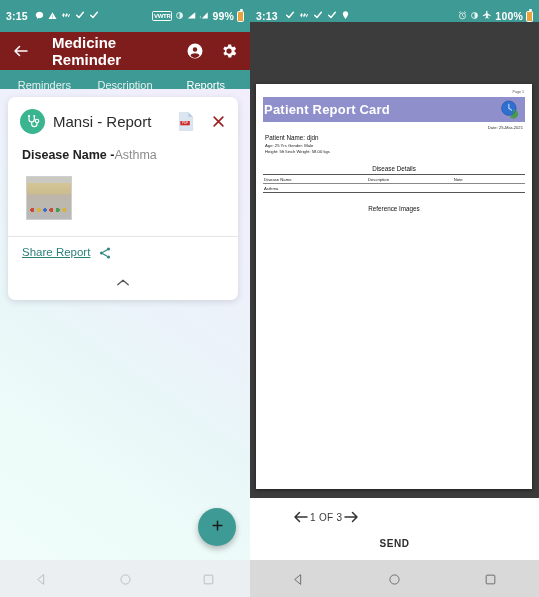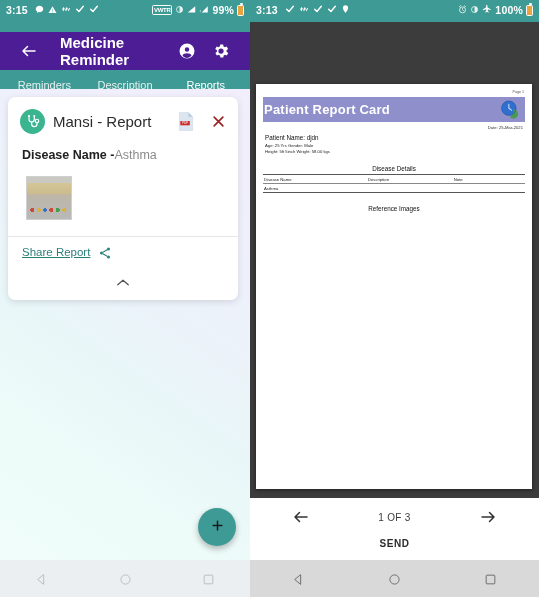--- a/index.html
+++ b/index.html
@@ -11,21 +11,21 @@
     overflow:hidden;
   }
 
   
   .phone { position:relative; height:597px; overflow:hidden; }
   #phone-left  { width:270px; background:#eef3f8; }
   #phone-right { width:312px; background:#3c3c3c; }
 
   
   .statusbar {
-    height:22px; display:flex; align-items:flex-end;
+    height:22px; display:flex; align-items:center;
     padding:16px 6px; font-size:10.5px; font-weight:bold;
     letter-spacing:.2px;
   }
   .statusbar.teal { background:#3d9a94; color:#ffffff; }
   .sb-left  { display:flex; align-items:center; gap:4px; }
   .sb-right { display:flex; align-items:center; gap:3px; margin-left:auto; }
   .sb-ico { font-size:10px; line-height:1; display:inline-block; }
   .sb-time { margin-right:3px; }
   .vwtr {
     border:1.3px solid #fff; border-radius:1.5px;
@@ -36,22 +36,22 @@
     width:7px; height:11px; border:1.3px solid #fff; border-radius:1.5px;
     position:relative; background:#e8a33d;
   }
   .batt:before{
     content:""; position:absolute; top:-3px; left:1.5px;
     width:3px; height:2px; background:#fff; border-radius:1px;
   }
 
   
   .appbar {
-    background:#4c1d95; color:#fff;
-    height:38px; display:flex; align-items:center; padding:0 20px;
+    background:#7f1d1d; color:#fff;
+    height:38px; display:flex; align-items:center; padding:0 12px;
   }
   .appbar-title { font-size:15px; font-weight:bold; margin-left:22px; }
   .appbar-icons { margin-left:auto; display:flex; align-items:center; gap:16px; }
   .ic { width:18px; height:18px; display:block; }
 
   
   .tabs {
     background:#3d9a94; display:flex; height:29px;
     align-items:stretch; padding:0 4px;
   }
@@ -175,21 +175,21 @@
   .tbl-row .c1 { width:40%; }
   .tbl-row .c2 { width:33%; }
   .tbl-row .c3 { width:27%; }
   .sec-title2 { text-align:center; font-size:6.3px; color:#111; margin-top:12px; }
 
   .preview-controls {
     position:absolute; left:0; right:0; bottom:37px; height:62px;
     background:#ffffff;
   }
   .pc-row1 {
-    display:flex; align-items:center; justify-content:space-between;
+    display:flex; align-items:center; 
     padding:10px 42px 0 42px;
   }
   .pc-count { font-size:10px; color:#3a3a3a; letter-spacing:.3px; }
   .pc-arrow { width:18px; height:18px; display:block; }
   .pc-send {
     text-align:center; font-size:10px; font-weight:bold;
     color:#2c2c2c; letter-spacing:.6px; margin-top:12px;
   }
 </style>
 </head>

